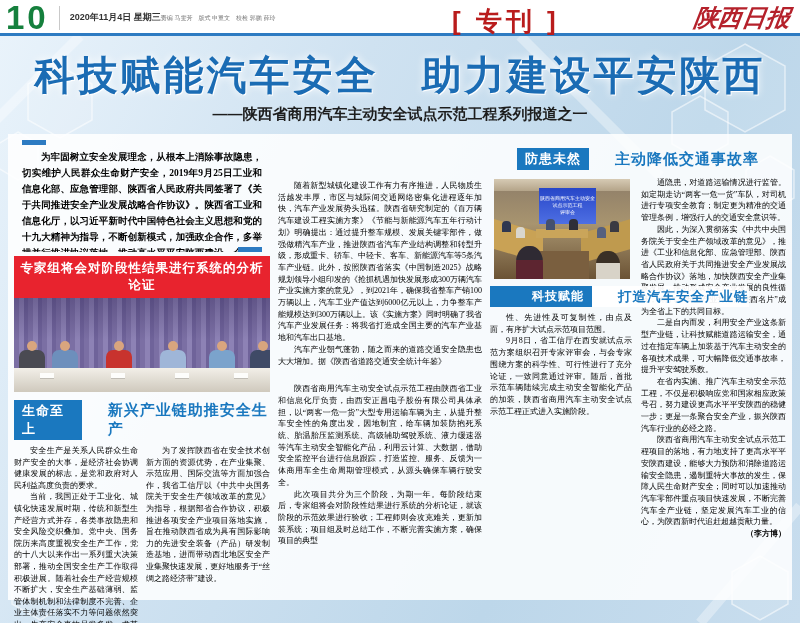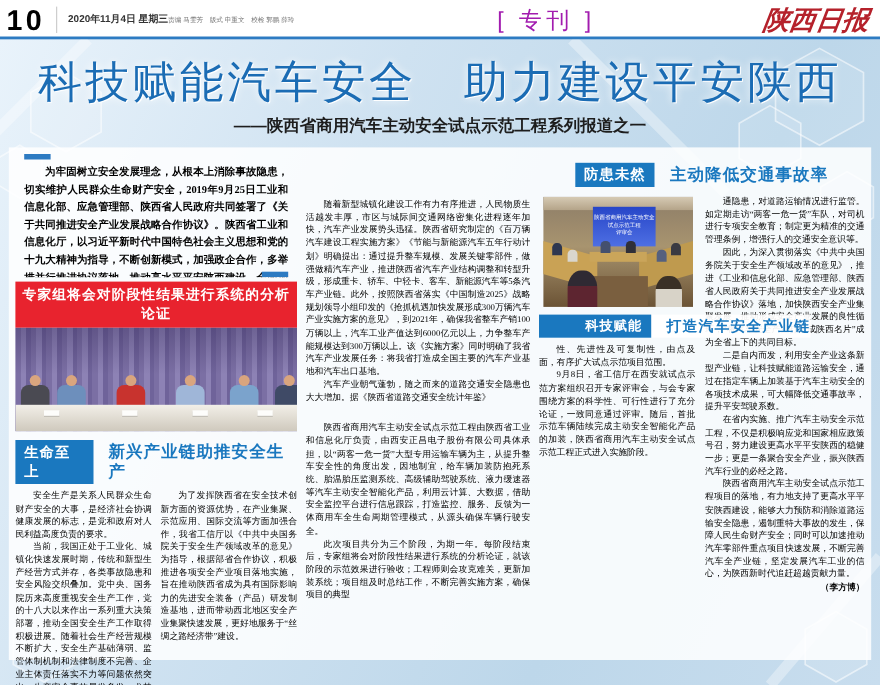--- a/index.html
+++ b/index.html
@@ -3,39 +3,39 @@
 <meta charset="utf-8">
 <style>
   * { box-sizing: border-box; margin: 0; padding: 0; }
   html,body { width:800px; height:623px; overflow:hidden; background:#fff;
     font-family:"Liberation Serif", serif; }
 
   
   .masthead { position:relative; height:33px; background:#fff;
     display:flex; align-items:center; padding:2px 10px 0 6px; }
   .page-num { font-family:"Liberation Sans", sans-serif; font-weight:900;
-    font-size:26px; color:#000000; letter-spacing:3px; line-height:1; }
+    font-size:33px; color:#15803d; letter-spacing:3px; line-height:1; }
   .mh-sep { width:1px; height:24px; background:#c9c9c9; margin:0 10px; }
   .date-block { display:flex; justify-content:center; }
   .date { font-family:"Liberation Sans", sans-serif; font-size:9px; font-weight:bold; color:#333; }
   .credits { font-family:"Liberation Sans", sans-serif; font-size:6px; color:#777; margin-top:3px; }
   .section-label { position:absolute; left:452px; top:4px;
-    font-family:"Liberation Sans", sans-serif; font-size:21px; font-weight:400;
-    color:#a21caf; letter-spacing:4px; }
+    font-family:"Liberation Sans", sans-serif; font-size:26px; font-weight:700;
+    color:#b91c1c; letter-spacing:4px; }
   .logo { margin-left:auto; font-family:"DejaVu Serif", serif; font-style:italic;
     font-weight:bold; font-size:24px; color:#b5212b; transform:skewX(-8deg); line-height:1; }
   .blue-rule { height:3px; background:#2d7bc2; }
 
   
   .main { position:relative; height:587px;
     background:linear-gradient(115deg,#e9f3fb 0%,#cfe2f1 35%,#bdd7ea 70%,#c8ddee 100%); }
   .deco { position:absolute; inset:0; pointer-events:none; }
 
   .headline-area { position:relative; text-align:center; padding-top:16px; }
-  .headline { font-family:"Liberation Sans", sans-serif; font-weight:400;
+  .headline { font-family:"Liberation Sans", sans-serif; font-weight:700;
     font-size:40px; color:#1b6cb4; letter-spacing:3px; line-height:1.15;
     text-shadow:0 0 8px #ffffff, 1px 1px 0 #ffffff; }
   .subhead { margin-top:7px; font-family:"Liberation Sans", sans-serif;
     font-weight:bold; font-size:15px; color:#1d1d1d; }
 
   
   .article { position:relative; display:flex; gap:8px; margin:10px 8px 0 8px;
     height:466px; background:rgba(255,255,255,0.86); padding:6px 6px 4px 6px; }
   p { text-indent:2em; text-align:justify; }
 
@@ -55,21 +55,21 @@
   .photo1-table { position:absolute; bottom:0; left:0; right:0; height:24px;
     background:linear-gradient(180deg,#f2efe8,#cfc9bd); z-index:2; }
   .paper { position:absolute; bottom:14px; width:14px; height:5px; background:#fdfdfb;
     z-index:3; box-shadow:0 1px 0 rgba(0,0,0,.15); }
   .person { position:absolute; bottom:20px; width:26px; height:22px;
     border-radius:7px 7px 0 0; z-index:1; }
   .person::before { content:""; position:absolute; top:-9px; left:8px; width:10px; height:10px;
     border-radius:50%; background:#d9a57e; }
 
   .sec-header { display:flex; align-items:center; justify-content:center;
-    gap:14px; margin:8px 0 5px 0; font-family:"Liberation Sans", sans-serif; }
+    gap:26px; margin:8px 0 5px 0; font-family:"Liberation Sans", sans-serif; }
   .badge { background:#1a78bf; color:#fff; font-weight:bold; font-size:13px;
     padding:2px 8px; letter-spacing:1px; }
   .sec-title { color:#1a78bf; font-weight:900; font-size:15px; letter-spacing:1px; }
 
   .two-col { display:flex; gap:8px; height:206px; overflow:hidden; }
   .two-col > div { flex:1; font-size:8px; line-height:11.6px; overflow:hidden; }
 
   .col-mid { width:204px; flex:none; padding-top:40px; font-size:8px;
     line-height:11.7px; overflow:hidden; }
   .col-mid p.gap { margin-top:16px; }

